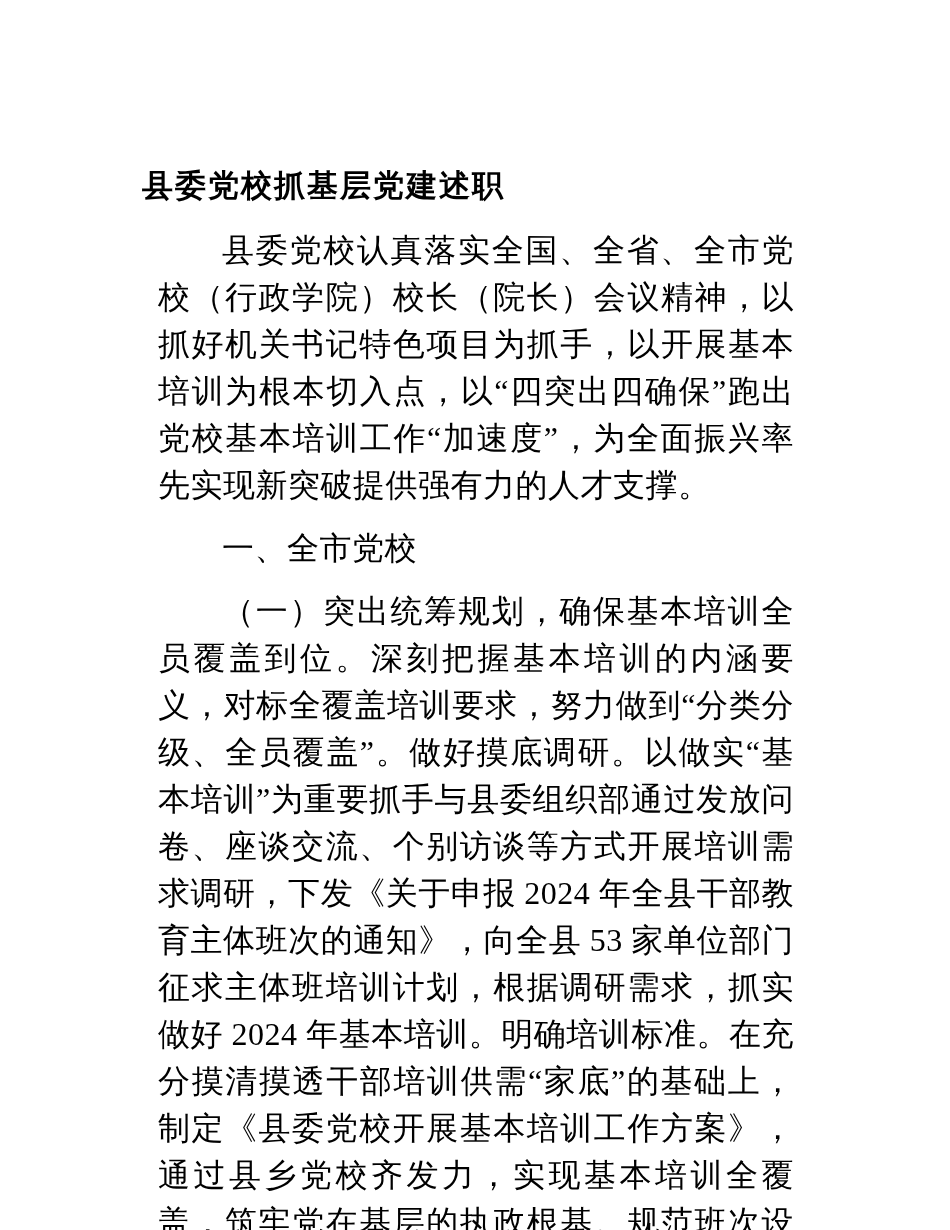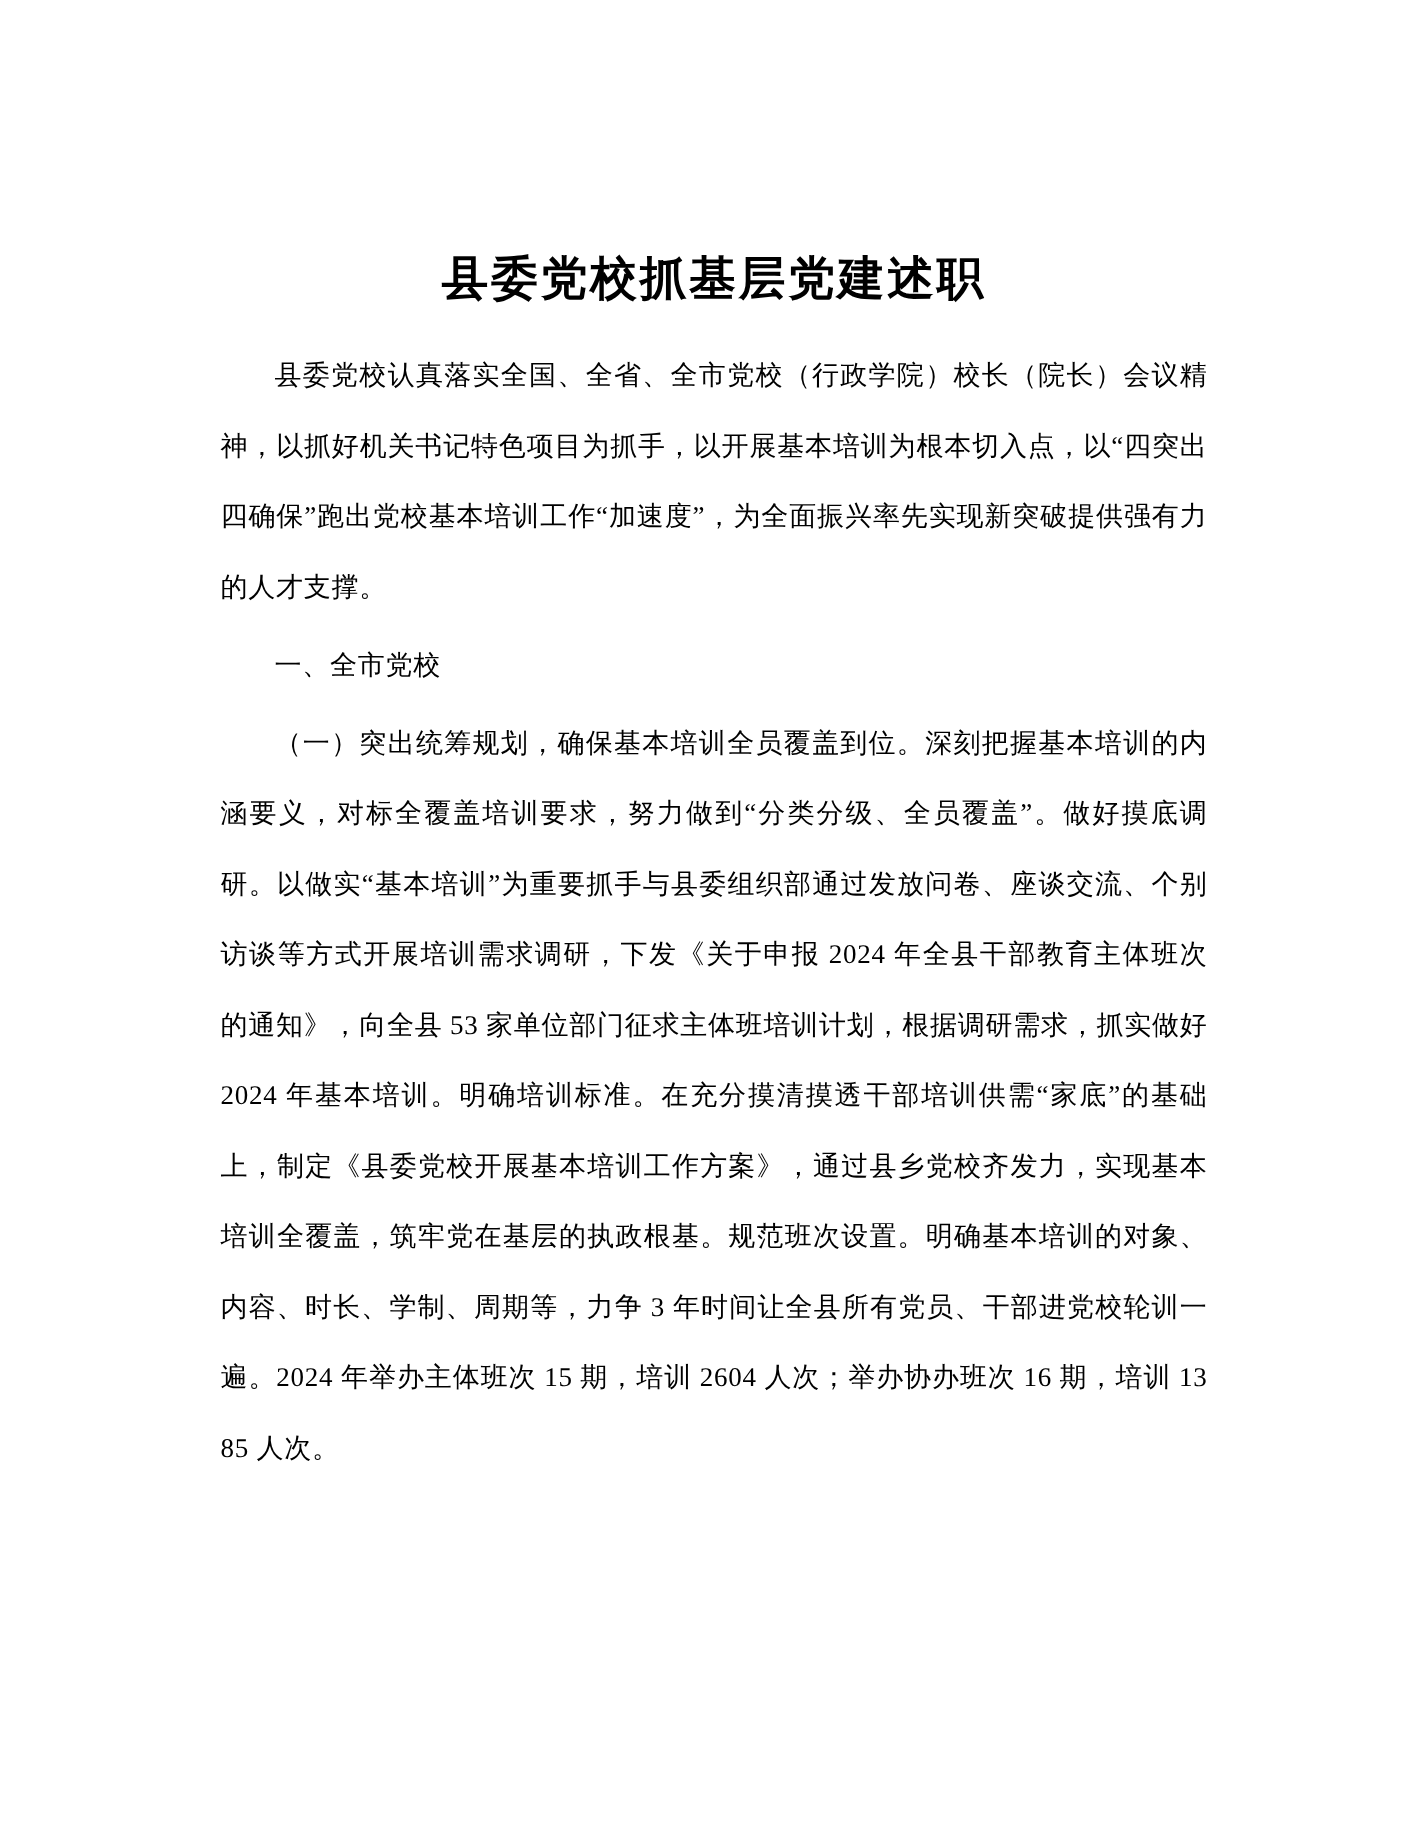--- a/index.html
+++ b/index.html
@@ -12,29 +12,29 @@
     width: 950px;
     min-height: 1230px;
     box-sizing: border-box;
     background: #ffffff;
     padding: 165px 140px 70px 142px;
     font-family: "Liberation Serif", "DejaVu Serif", serif;
     color: #000000;
   }
   .doc-title {
     margin: 0 0 20px 0;
-    text-align: center;
+    text-align: left;
     font-size: 31px;
     font-weight: 700;
     letter-spacing: 2px;
     line-height: 1.35;
   }
   .para {
-    margin: 5px;
-    font-size: 18px;
+    margin: 16px;
+    font-size: 32px;
     line-height: 47px;
     letter-spacing: 0.5px;
     text-align: justify;
     text-justify: inter-ideograph;
     text-indent: 2em;
     word-break: break-all;
   }
 </style>
 </head>
 <body>

